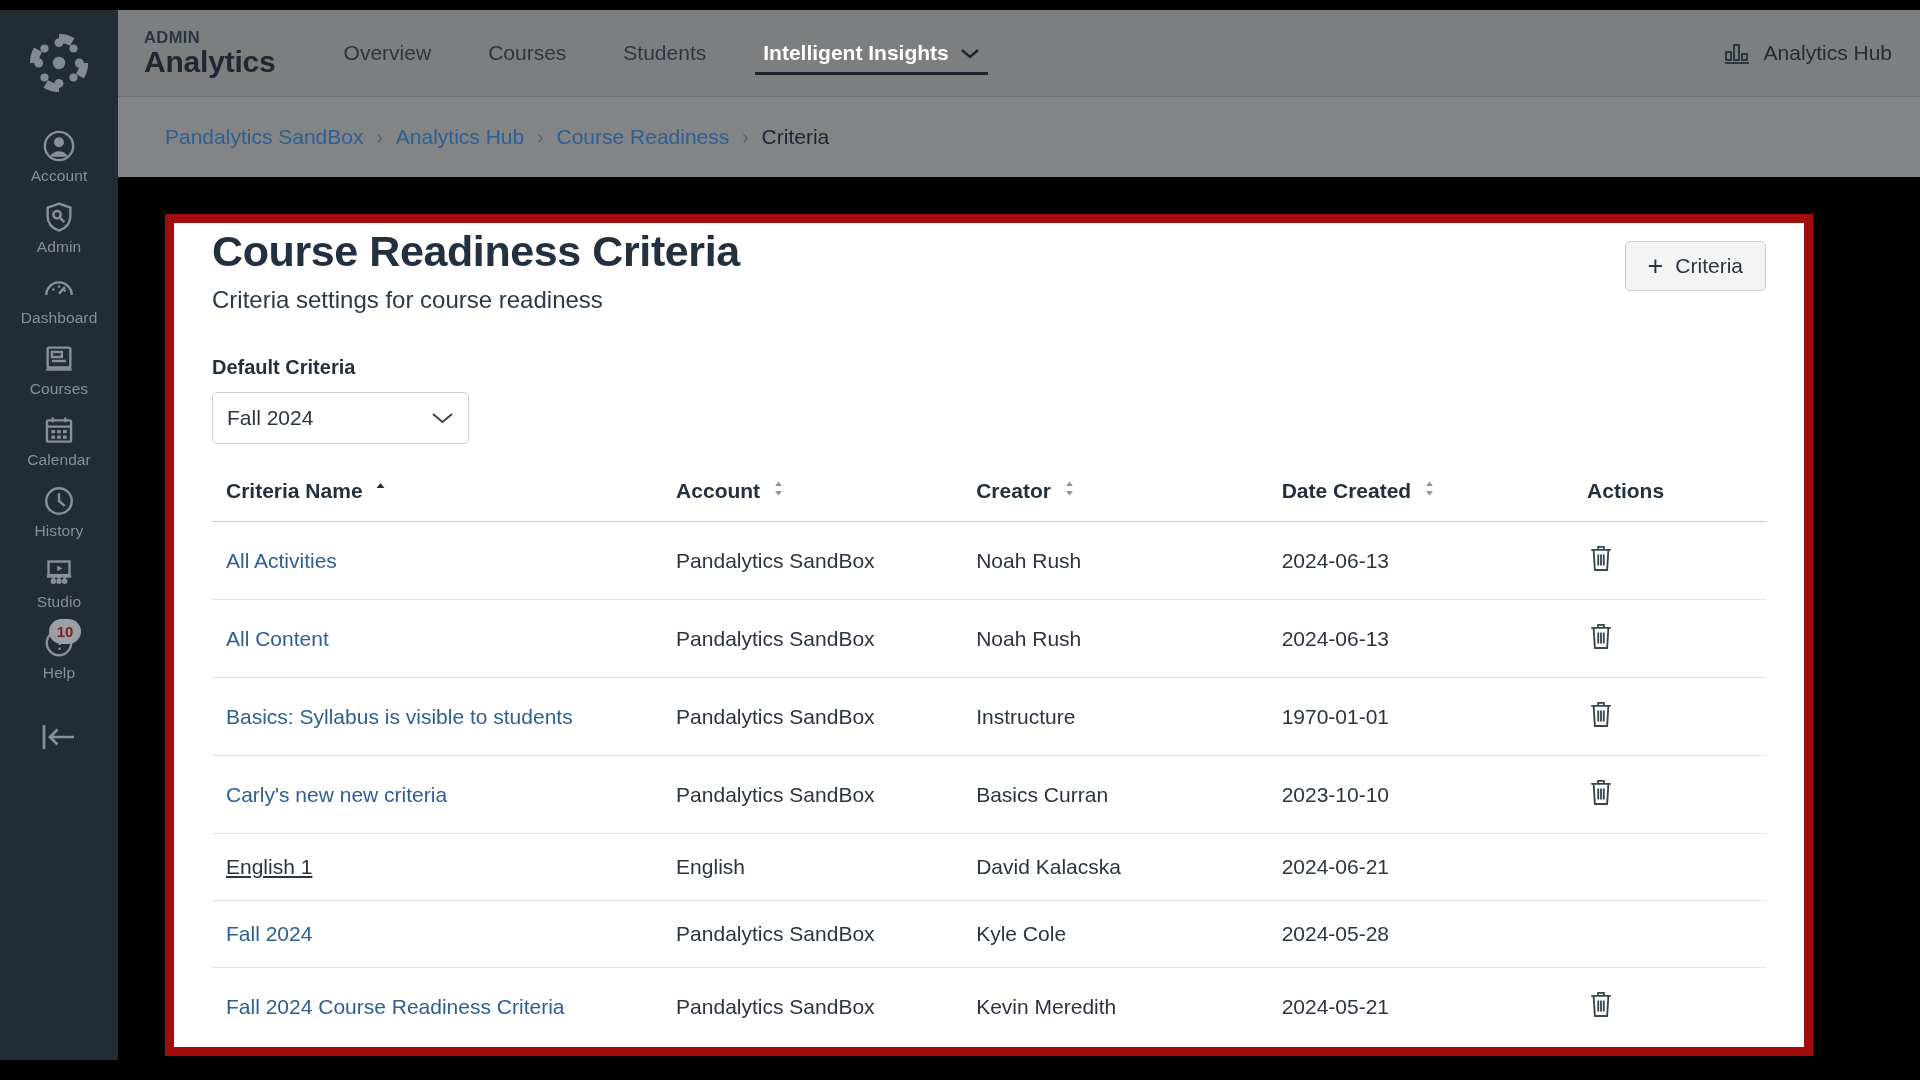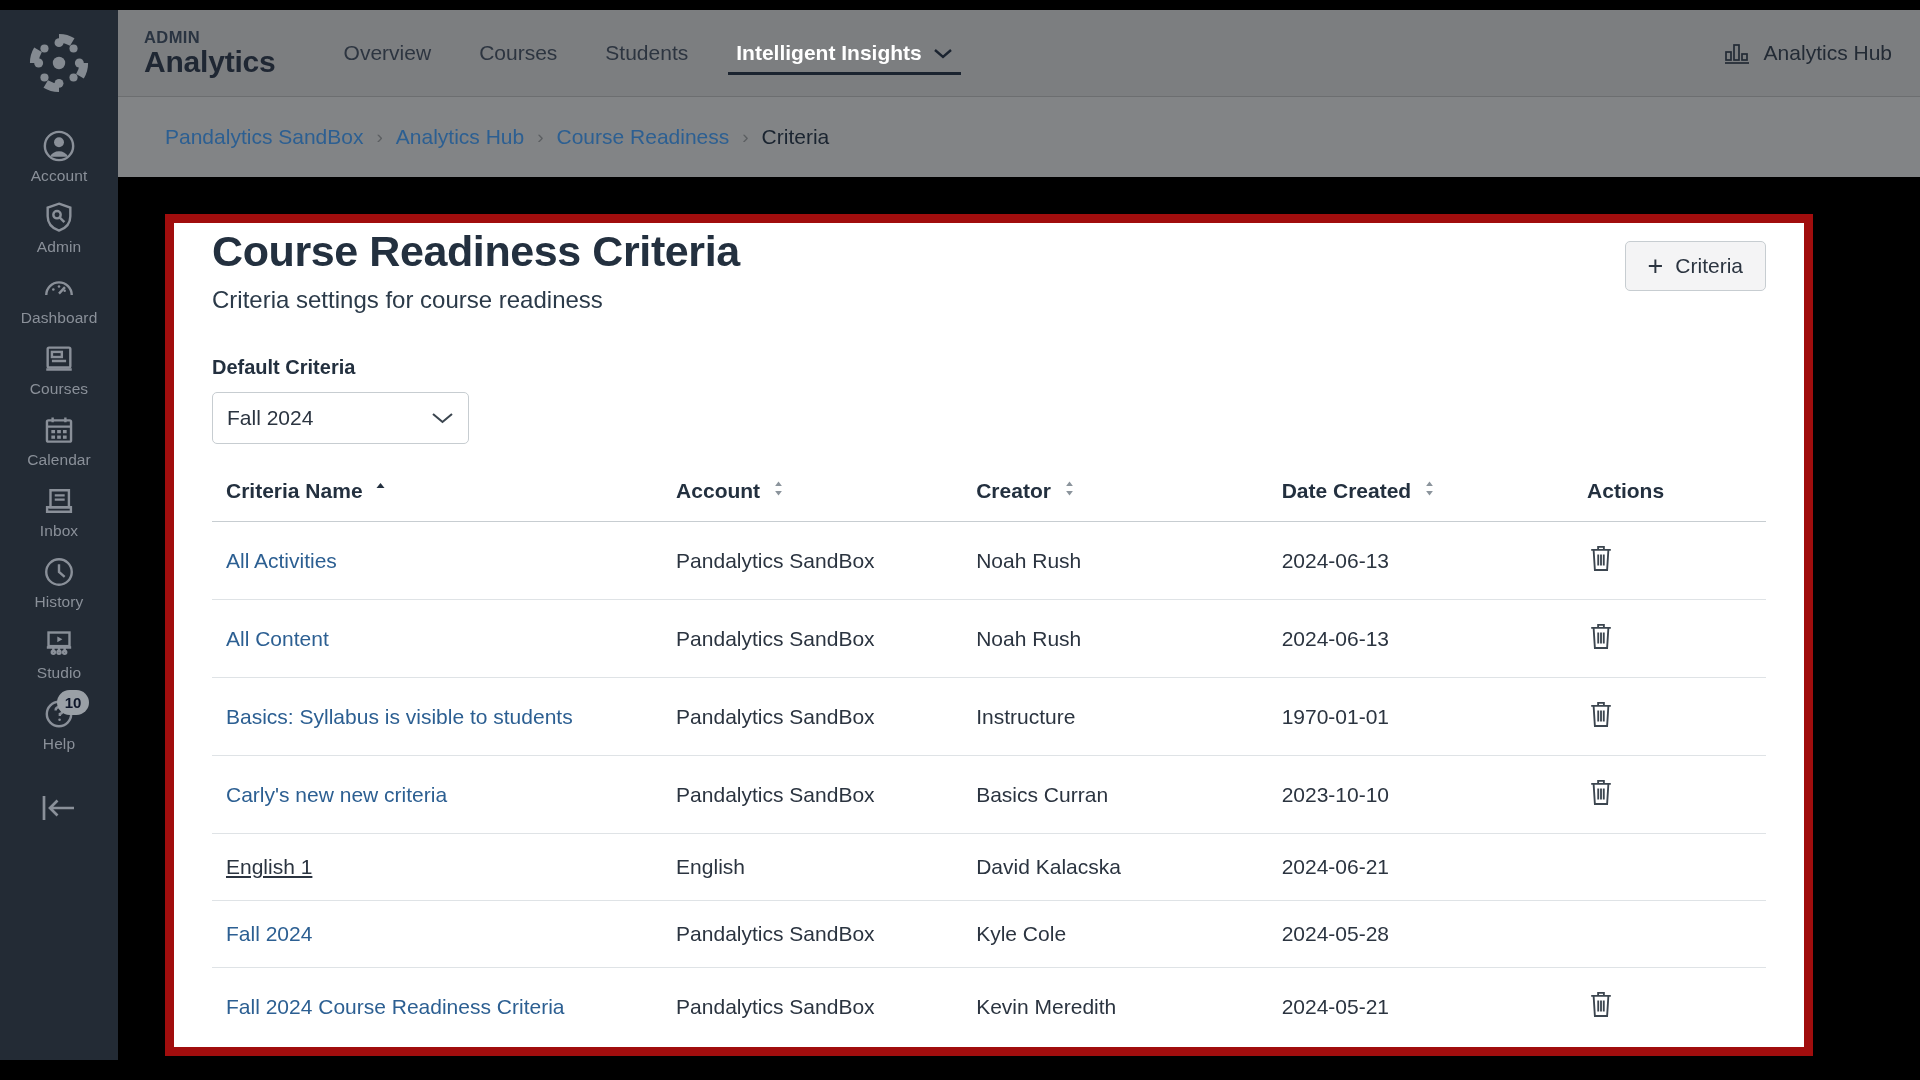--- a/index.html
+++ b/index.html
@@ -27,43 +27,43 @@
     text-decoration: none;
     position: relative;
   }
   .nav-icon { width: 38px; height: 38px; display:flex; align-items:center; justify-content:center; }
   .nav-icon svg { width: 34px; height: 34px; stroke: #8a9099; fill: none; stroke-width: 1.7; }
   .nav-label {
     color: #8a9099; font-size: 15.5px; margin-top: 2px; letter-spacing: .1px;
     font-family: "Liberation Sans", sans-serif;
   }
   .badge {
-    position: absolute; top: 2px; left: 57px;
-    background: #9aa0a6; color: #0f172a;
+    position: absolute; top: 2px; left: 49px;
+    background: #9aa0a6; color: #7f1d1d;
     border-radius: 999px; min-width: 32px; height: 25px;
     font-size: 15px; font-weight: 600;
     display:flex; align-items:center; justify-content:center;
     padding: 0 6px;
   }
   .collapse-btn {
     margin-top: 34px; width: 118px; display:flex; align-items:center; justify-content:center;
   }
   .collapse-btn svg { width: 42px; height: 30px; stroke:#8a9099; stroke-width:1.8; fill:none; }
 
   
   .apphdr {
     position: absolute; left: 118px; top: 10px; width: 1802px; height: 87px;
     background: #7c7e80;
     border-bottom: 1px solid #6c6e70;
     display: flex; align-items: center;
   }
   .brand { margin-left: 26px; line-height: 1.05; }
   .brand-kicker { font-size: 16.5px; font-weight: 700; color: #2a3441; letter-spacing: .4px; }
   .brand-title { font-size: 30px; font-weight: 700; color: #1f2733; letter-spacing: -.2px; }
-  .tabs { display: flex; align-items: center; margin-left: 44px; height: 87px; }
+  .tabs { display: flex; align-items: center; margin-left: 44px; height: 87px; gap: 9px; }
   .tab {
     font-size: 21px; color: #2d3540; padding: 0 24px;
     height: 87px; display: flex; align-items: center; cursor: pointer;
     position: relative;
   }
   .tab.active { font-weight: 700; color: #ffffff; }
   .tab.active::after {
     content:""; position: absolute; left: 16px; right: 16px; bottom: 22px;
     height: 3px; background: #1b2430;
   }
@@ -222,30 +222,20 @@
             <rect x="10.7" y="12" width="2.6" height="2.3" fill="#8a9099" stroke="none"></rect>
             <rect x="14.8" y="12" width="2.6" height="2.3" fill="#8a9099" stroke="none"></rect>
             <rect x="6.6" y="15.9" width="2.6" height="2.3" fill="#8a9099" stroke="none"></rect>
             <rect x="10.7" y="15.9" width="2.6" height="2.3" fill="#8a9099" stroke="none"></rect>
             <rect x="14.8" y="15.9" width="2.6" height="2.3" fill="#8a9099" stroke="none"></rect>
           </svg>
       </span>
       <span class="nav-label">Calendar</span>
     </a>
 
-    <a class="nav-item">
-      <span class="nav-icon">
-        <svg viewBox="0 0 24 24">
-            <path d="M6 4.4h13v12H6z"></path>
-            <path d="M9 8h7M9 11h7"></path>
-            <path d="M3.6 16.4h16.8v3.2H3.6z"></path>
-          </svg>
-      </span>
-      <span class="nav-label">Inbox</span>
-    </a>
 
     <a class="nav-item">
       <span class="nav-icon">
         <svg viewBox="0 0 24 24">
             <circle cx="12" cy="12" r="9"></circle>
             <path d="M12 6.6V12l4 3.4"></path>
           </svg>
       </span>
       <span class="nav-label">History</span>
     </a>

